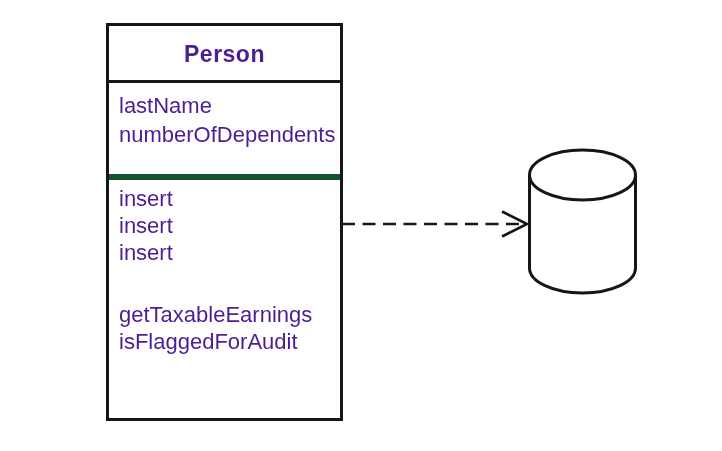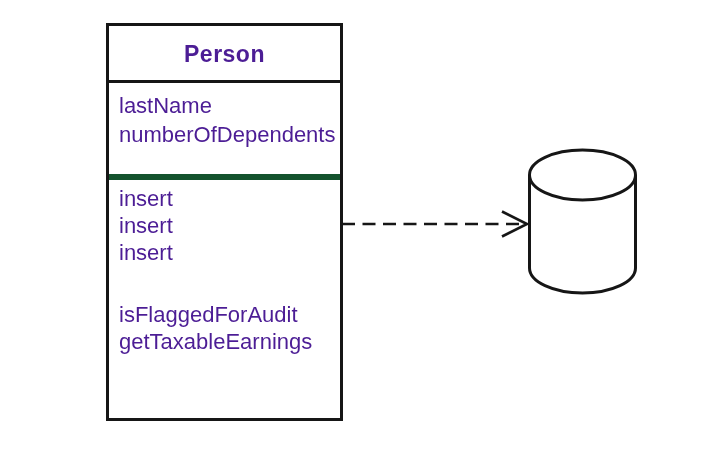--- a/index.html
+++ b/index.html
@@ -74,22 +74,22 @@
       </div>
 
     <div class="compartment ops">
       <div>
           <div class="member">insert</div>
           <div class="member">insert</div>
           <div class="member">insert</div>
         </div>
       <div class="ops-gap"></div>
       <div>
+          <div class="member">getTaxableEarnings</div>
           <div class="member">isFlaggedForAudit</div>
-          <div class="member">getTaxableEarnings</div>
         </div>
     </div>
   </div>
 
   <svg class="overlay" viewBox="0 0 722 451">
 
     <g stroke="#161616" stroke-width="2.6" fill="none">
       <line x1="342" y1="224" x2="521" y2="224" stroke-dasharray="13 7.5"></line>
       <path d="M 502 211.5 L 527 224 L 502 236.5"></path>
     </g>

